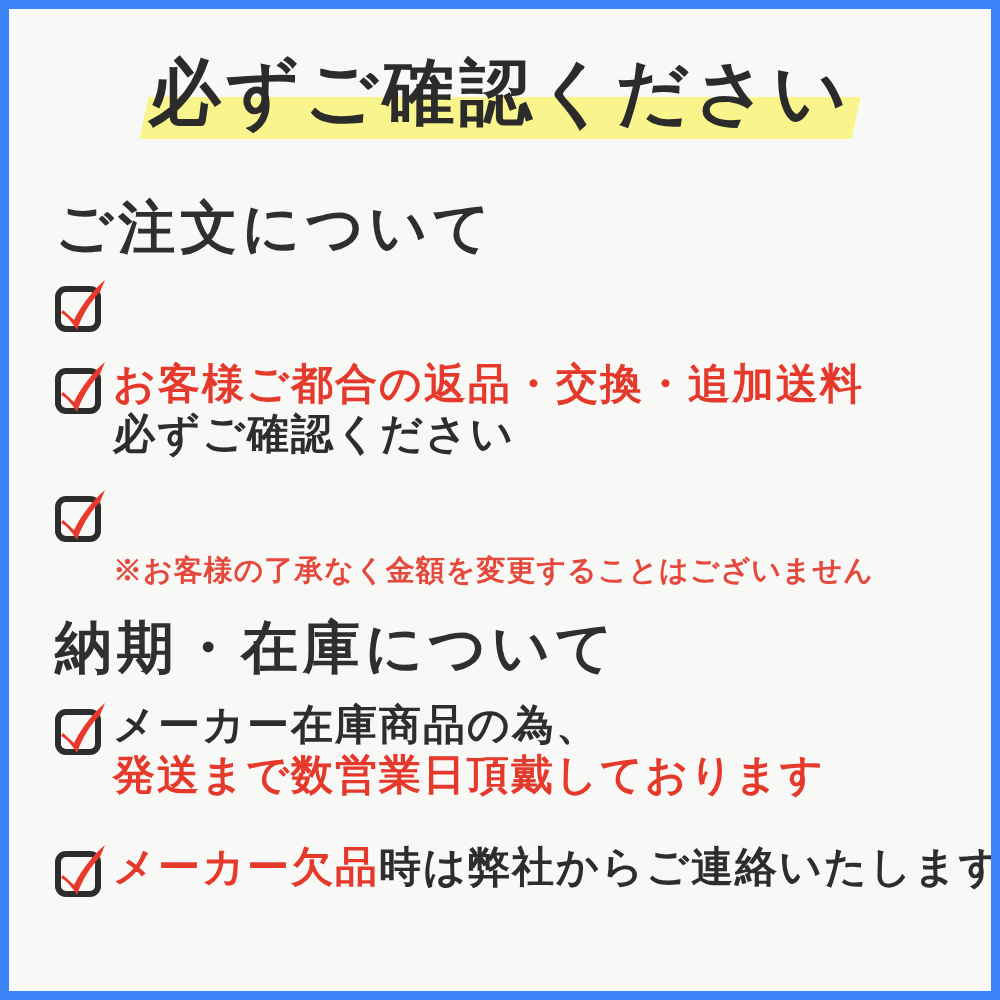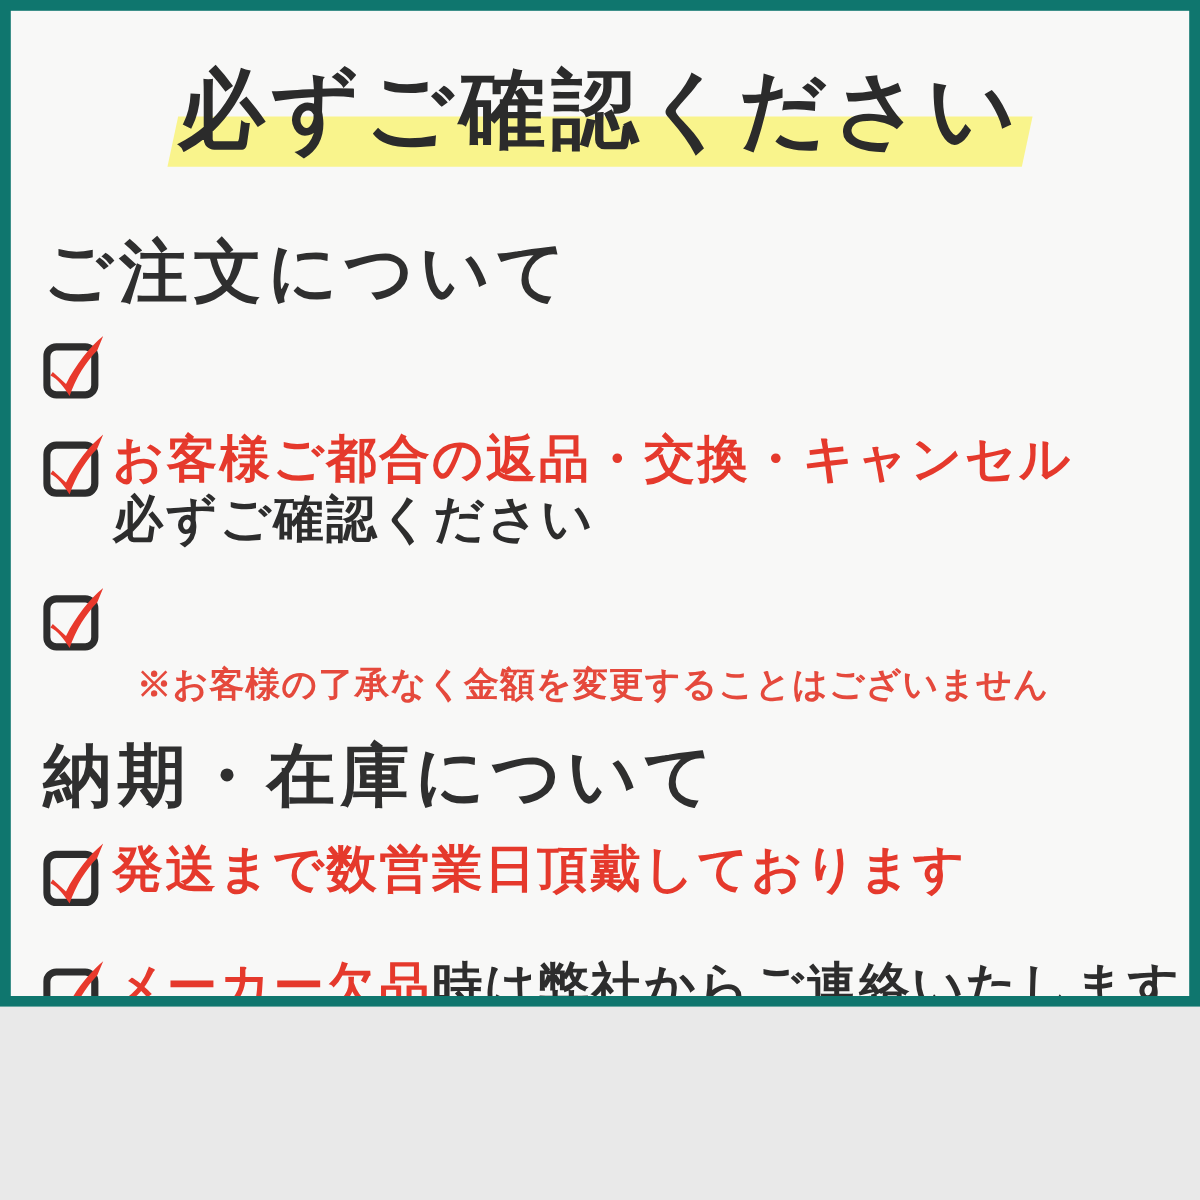--- a/index.html
+++ b/index.html
@@ -1,26 +1,26 @@
 <!DOCTYPE html>
 <html lang="ja"><head>
 <meta charset="utf-8">
 <style>
   html, body { margin: 0; padding: 0; background: #e9e9e9; }
   * { box-sizing: border-box; }
 
   .poster {
     position: relative;
     width: 1000px;
-    height: 839px;
+    height: 1000px;
     margin: 0 auto;
-    border: 9px solid #0f766e;
+    border: 9px solid #3b82f6;
     background: #f8f8f7;
     overflow: hidden;
-    font-family: Liberation Serif, serif;
+    font-family: Liberation Sans, sans-serif;
     font-weight: 700;
     color: #2d2d2d;
   }
 
   
   .title-block {
     position: relative;
     margin-top: 34px;
     height: 98px;
     text-align: center;
@@ -40,21 +40,21 @@
     z-index: 1;
     margin: 0;
     font-size: 72px;
     line-height: 98px;
     letter-spacing: 5px;
     color: #2b2b2b;
     white-space: nowrap;
   }
 
   
-  .content { padding: 0 24px 0 27px; }
+  .content { padding: 0 24px 0 46px; }
 
   .content h2 {
     margin: 0;
     font-size: 57px;
     line-height: 1.15;
     letter-spacing: 5px;
     color: #2f2f2f;
     white-space: nowrap;
   }
   h2.first  { margin-top: 54px; }
@@ -72,21 +72,21 @@
   .ln { display: block; }
   .seg.red { color: #e5392c; }
 
   .m-item1 { margin-top: 16px; }
   .m-item2 { margin-top: 26px; }
   .m-item3 { margin-top: 28px; }
   .m-item4 { margin-top: 20px; }
   .m-item5 { margin-top: 42px; justify-content: space-between; }
 
   .note {
-    margin: 8px 0 0 78px;
+    margin: 8px 0 0 58px;
     font-size: 29px;
     letter-spacing: 1px;
     color: #e5493c;
     white-space: nowrap;
   }
 </style>
 </head>
 <body>
 
 <div class="poster">
@@ -110,21 +110,21 @@
     </div>
 
     <div class="item m-item2">
       <span class="check">
         <svg viewBox="0 0 52 56" width="52" height="56" aria-hidden="true">
           <rect x="3" y="12" width="40" height="40" rx="8" fill="none" stroke="#2d2d2d" stroke-width="6"></rect>
           <path d="M8 33 L19 43 C27 27 39 12 50 3 L45 15 C36 24 27 38 22 53 C17 45 12 39 6 36 Z" fill="#e8392c"></path>
         </svg>
       </span>
       <div class="lines">
-        <span class="ln"><span class="seg red">お客様ご都合の返品・交換・キャンセル</span></span>
+        <span class="ln"><span class="seg red">お客様ご都合の返品・交換・追加送料</span></span>
         <span class="ln"><span class="seg">必ずご確認ください</span></span>
       </div>
     </div>
 
     <div class="item m-item3">
       <span class="check">
         <svg viewBox="0 0 52 56" width="52" height="56" aria-hidden="true">
           <rect x="3" y="12" width="40" height="40" rx="8" fill="none" stroke="#2d2d2d" stroke-width="6"></rect>
           <path d="M8 33 L19 43 C27 27 39 12 50 3 L45 15 C36 24 27 38 22 53 C17 45 12 39 6 36 Z" fill="#e8392c"></path>
         </svg>
@@ -136,20 +136,21 @@
     <h2 class="second">納期・在庫について</h2>
 
     <div class="item m-item4">
       <span class="check">
         <svg viewBox="0 0 52 56" width="52" height="56" aria-hidden="true">
           <rect x="3" y="12" width="40" height="40" rx="8" fill="none" stroke="#2d2d2d" stroke-width="6"></rect>
           <path d="M8 33 L19 43 C27 27 39 12 50 3 L45 15 C36 24 27 38 22 53 C17 45 12 39 6 36 Z" fill="#e8392c"></path>
         </svg>
       </span>
       <div class="lines">
+        <span class="ln"><span class="seg">メーカー在庫商品の為、</span></span>
         <span class="ln"><span class="seg red">発送まで数営業日頂戴しております</span></span>
       </div>
     </div>
 
     <div class="item m-item5">
       <span class="check">
         <svg viewBox="0 0 52 56" width="52" height="56" aria-hidden="true">
           <rect x="3" y="12" width="40" height="40" rx="8" fill="none" stroke="#2d2d2d" stroke-width="6"></rect>
           <path d="M8 33 L19 43 C27 27 39 12 50 3 L45 15 C36 24 27 38 22 53 C17 45 12 39 6 36 Z" fill="#e8392c"></path>
         </svg>

